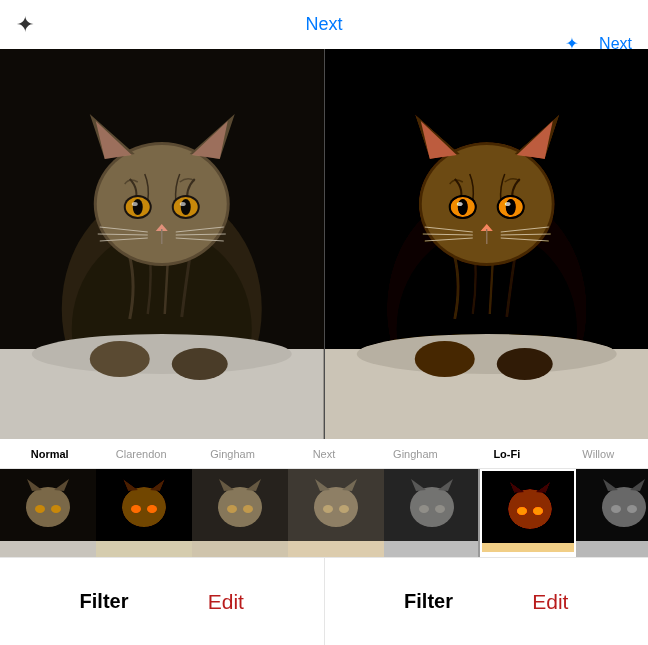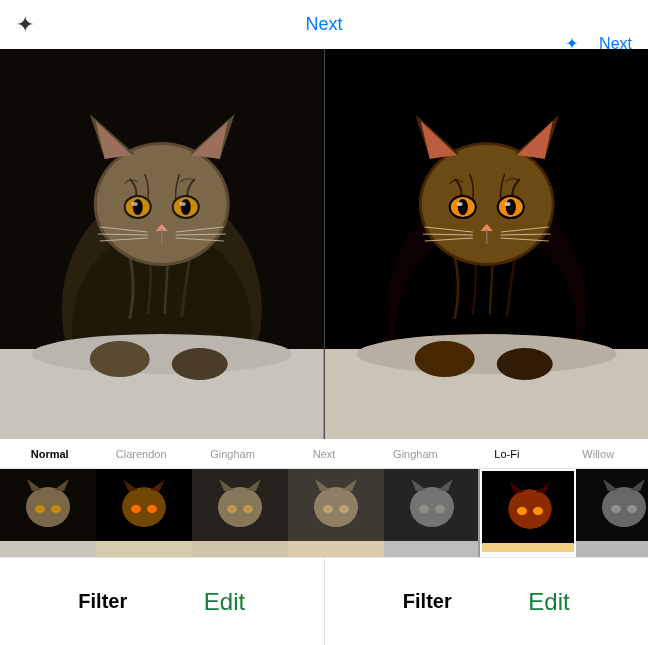--- a/index.html
+++ b/index.html
@@ -167,23 +167,23 @@
     .tab-section + .tab-section {
       border-left: 1px solid #e5e5e5;
     }
     .tab-btn {
       font-size: 20px;
       font-weight: 700;
       color: #000;
       cursor: pointer;
     }
     .tab-btn.secondary {
-      font-size: 24px;
+      font-size: 21px;
       font-weight: 400;
-      color: #15803d;
+      color: #b91c1c;
     }
 
     
     .photo-divider {
       width: 1px;
       height: 100%;
       background: rgba(255,255,255,0.3);
       flex-shrink: 0;
     }
   </style>
@@ -312,21 +312,21 @@
     </div>
   </div>
 </div>
 
 <div class="filter-labels">
   <span class="filter-label active bold">Normal</span>
   <span class="filter-label">Clarendon</span>
   <span class="filter-label">Gingham</span>
   <span class="filter-label">Next</span>
   <span class="filter-label">Gingham</span>
-  <span class="filter-label bold" style="color:#000;font-weight:400;">Lo-Fi</span>
+  <span class="filter-label bold" style="color:#000;font-weight:700;">Lo-Fi</span>
   <span class="filter-label">Willow</span>
 </div>
 
 <div class="filter-thumbs">
   <div class="thumb-item">
     <div class="thumb-inner thumb-normal" style="position:relative;">
       <svg width="96" height="88" viewBox="0 0 96 88" style="position:absolute;top:0;left:0;">
         <rect width="96" height="88" fill="#0d0a06"></rect>
         <ellipse cx="48" cy="38" rx="22" ry="20" fill="#7a6848"></ellipse>
         <polygon points="32,22 27,10 42,21" fill="#5a4a32"></polygon>

